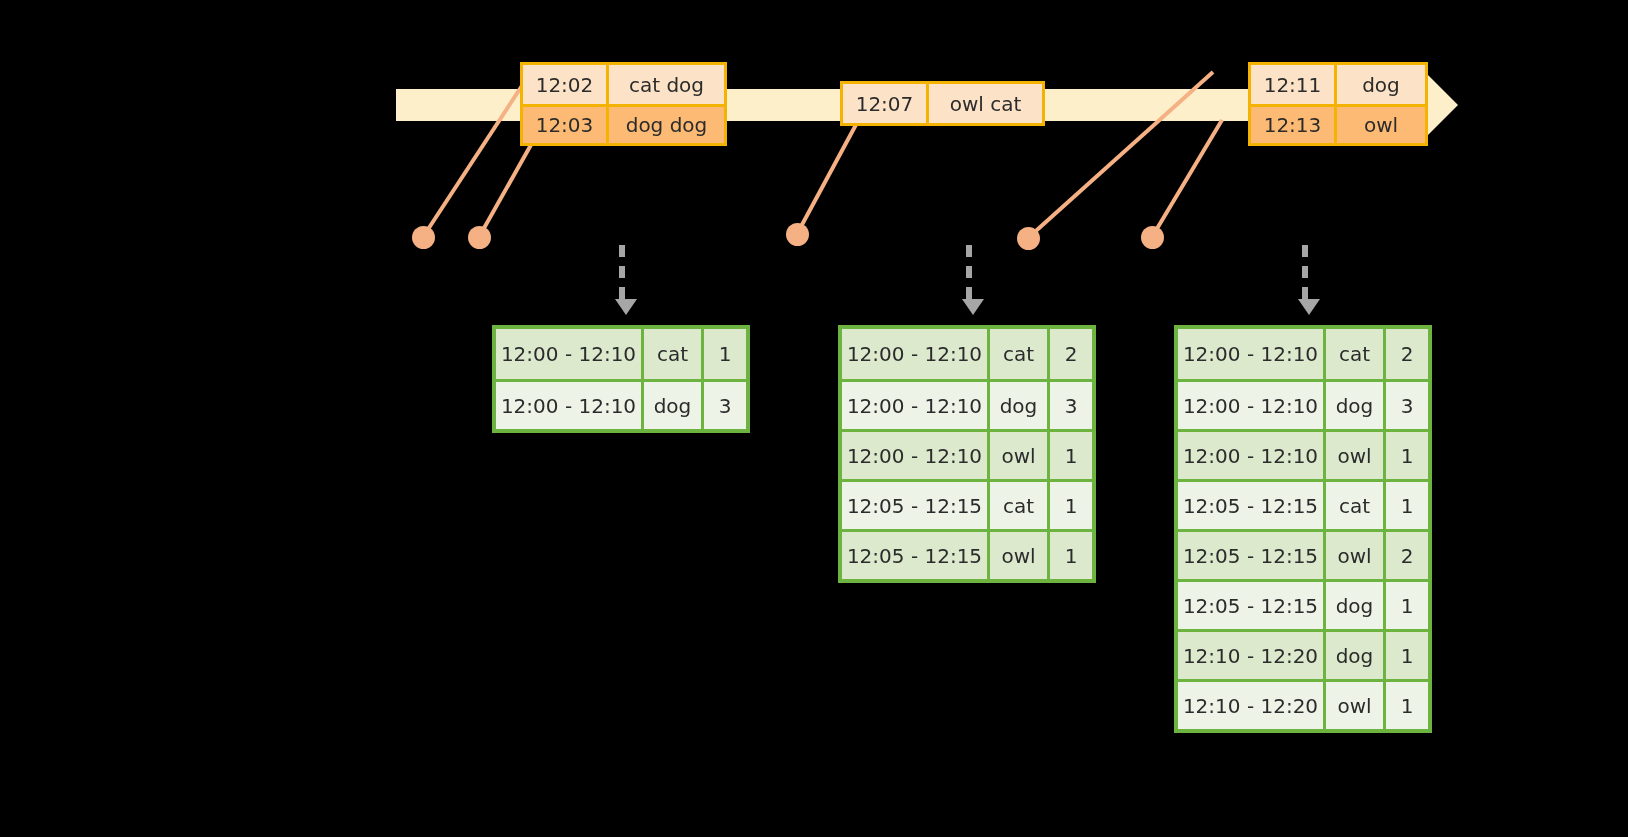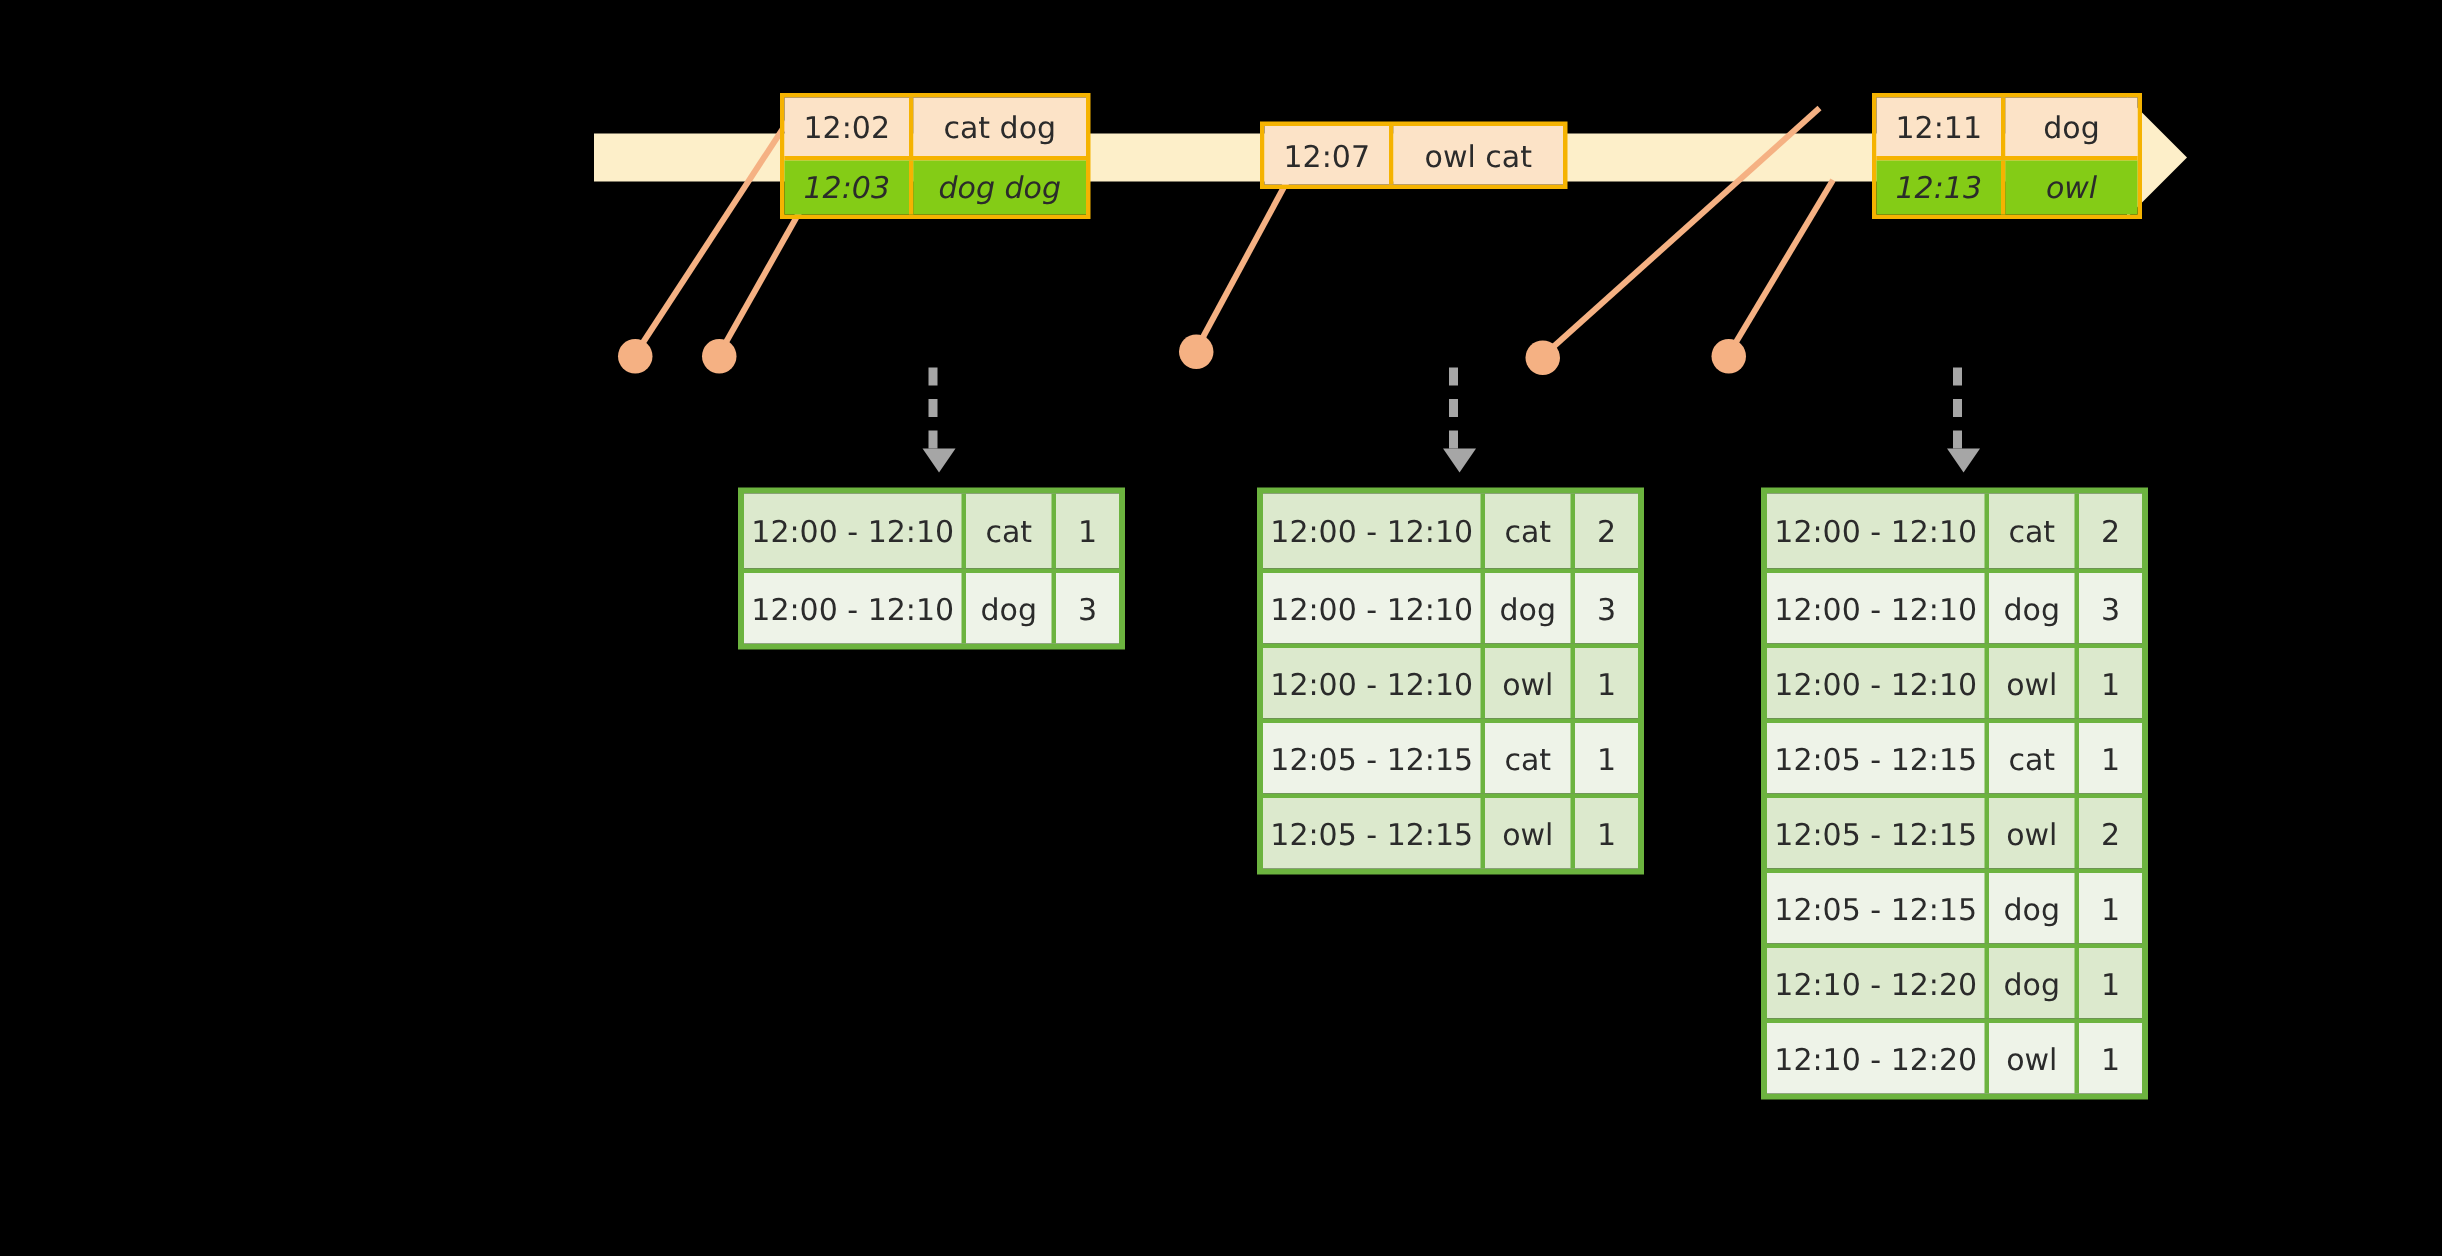--- a/index.html
+++ b/index.html
@@ -31,21 +31,21 @@
     box-sizing:border-box;
     display:flex;flex-direction:column;
   }
   .evt-row{
     display:flex;
     height:39px;
     box-sizing:border-box;
   }
   .evt-row + .evt-row{border-top:3px solid #f5b301;}
   .evt-row.shade .evt-time,.evt-row.shade .evt-val{background:#fce3c7;}
-  .evt-row.light .evt-time,.evt-row.light .evt-val{background:#84cc16;font-style:italic;}
+  .evt-row.light .evt-time,.evt-row.light .evt-val{background:#fdba74;}
   .evt-time{
     width:86px;display:flex;align-items:center;justify-content:center;
     font-size:20px;color:#2b2b2b;
     border-right:3px solid #f5b301;box-sizing:border-box;
   }
   .evt-val{
     flex:1;display:flex;align-items:center;justify-content:center;
     font-size:20px;color:#2b2b2b;box-sizing:border-box;
   }
 

